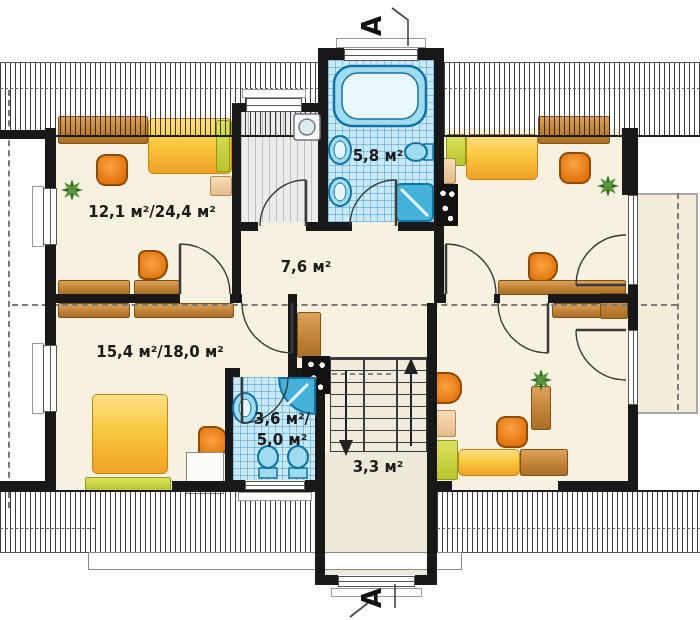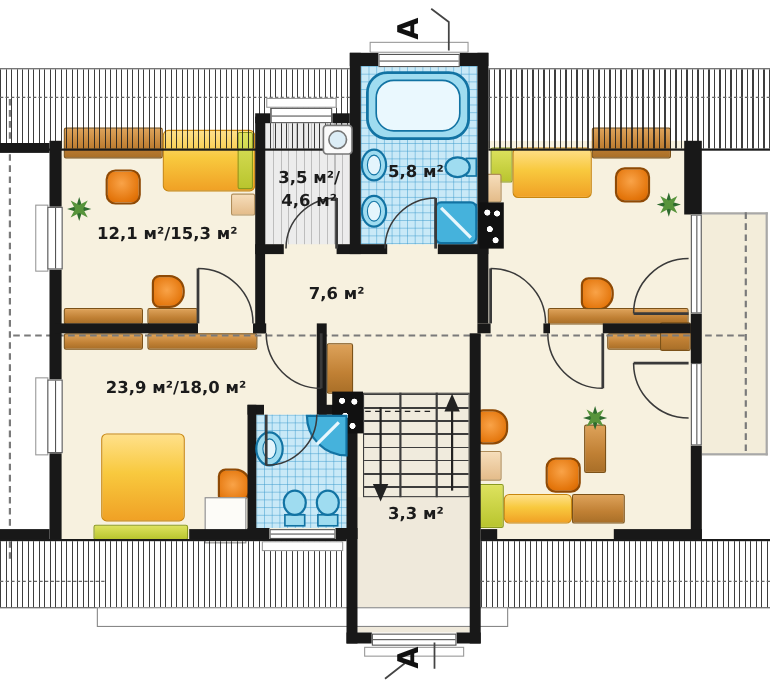--- a/index.html
+++ b/index.html
@@ -265,26 +265,26 @@
       <path d="M0,-11 L2.6,-2.6 L11,0 L2.6,2.6 L0,11 L-2.6,2.6 L-11,0 L-2.6,-2.6 Z" fill="#2e6b2e"></path>
       <path d="M0,-11 L2.6,-2.6 L11,0 L2.6,2.6 L0,11 L-2.6,2.6 L-11,0 L-2.6,-2.6 Z" transform="rotate(45)" fill="#57943b"></path>
     </g>
 
     <g stroke="#444" stroke-width="1.6" fill="none">
       <path d="M392,8 L408,20 L408,46"></path>
       <path d="M395,584 L395,608 M368,603 L350,617"></path>
     </g>
   </svg>
 
-  <div class="lbl" style="left:152px;top:212px;">12,1 м²/15,3 м²</div>
-  <div class="lbl lbl2" style="left:281px;top:172px;">
-    <div>3,5 м²/</div>
-    <div>4,6 м²</div>
-  </div>
+  <div class="lbl" style="left:152px;top:212px;">12,1 м²/24,4 м²</div>
   <div class="lbl" style="left:378px;top:156px;">5,8 м²</div>
   <div class="lbl" style="left:306px;top:267px;">7,6 м²</div>
-  <div class="lbl" style="left:160px;top:352px;">23,9 м²/18,0 м²</div>
+  <div class="lbl" style="left:160px;top:352px;">15,4 м²/18,0 м²</div>
+  <div class="lbl lbl2" style="left:282px;top:430px;">
+    <div>3,6 м²/</div>
+    <div>5,0 м²</div>
+  </div>
   <div class="lbl" style="left:378px;top:467px;">3,3 м²</div>
 
   <div class="amark" style="left:357px;top:11px;">A</div>
   <div class="amark" style="left:357px;top:583px;">A</div>
 
 </div>
 
 </body></html>

